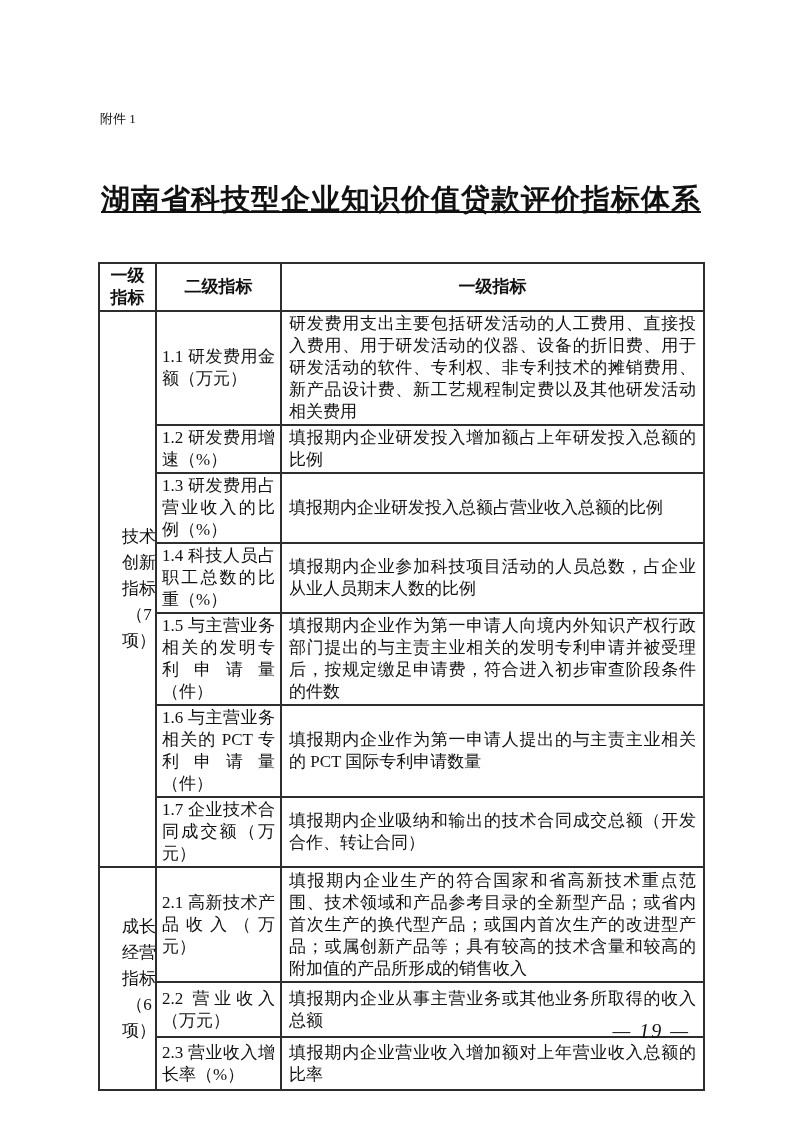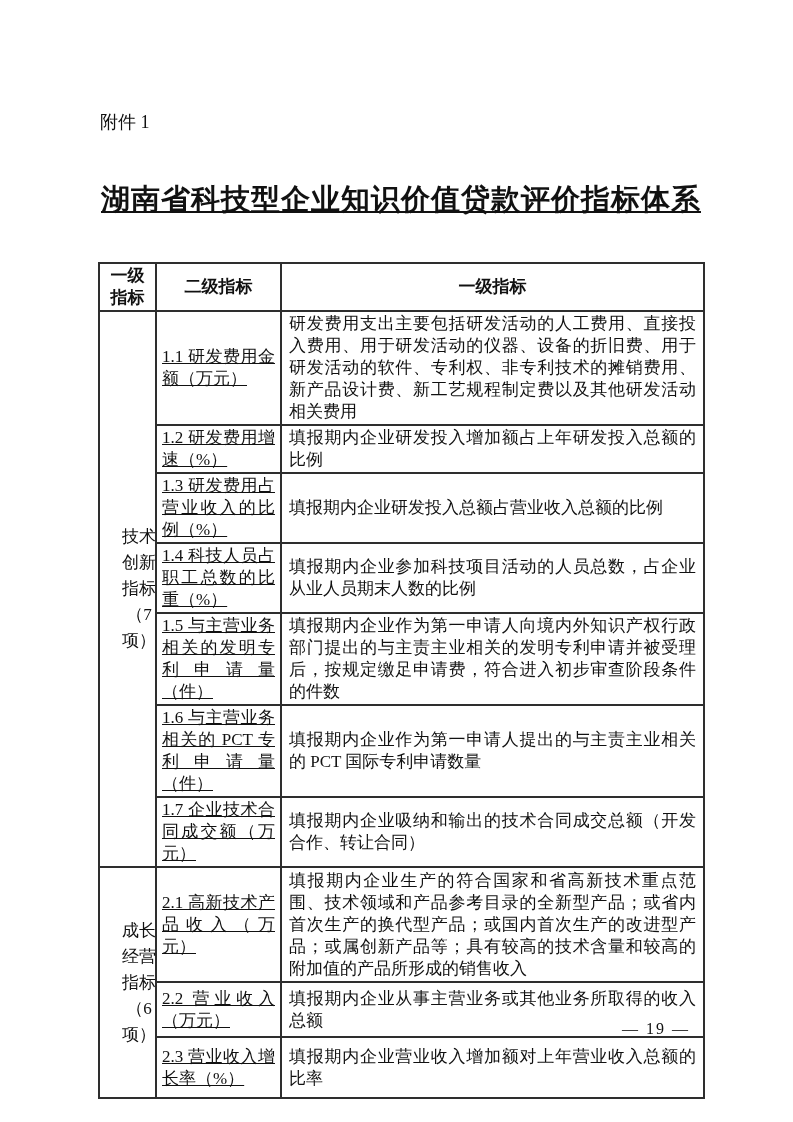--- a/index.html
+++ b/index.html
@@ -7,21 +7,21 @@
   body {
     width: 793px; height: 1122px;
     position: relative;
     font-family: "Liberation Serif", "DejaVu Serif", serif;
     color: #111;
     overflow: hidden;
   }
   .attachment-label {
     position: absolute;
     left: 100px; top: 110px;
-    font-size: 18px;
+    font-size: 13px;
   }
   .doc-title {
     position: absolute;
     left: 90px; top: 180px;
     width: 622px;
     text-align: center;
     font-size: 29px;
     font-weight: bold;
     letter-spacing: 1px;
     white-space: nowrap;
@@ -57,32 +57,32 @@
   td.group-cell .vwrap {
     display: inline-block;
     width: 40px;
     line-break: anywhere;
     text-align: center;
     line-height: 26px;
   }
   td.indicator-cell {
     padding: 1px 5px;
     text-align: justify;
-    text-decoration: underline;
   }
   td.explanation-cell {
     padding: 1px 7px;
     text-align: justify;
   }
   .page-number {
     position: absolute;
     top: 1020px;
     right: 103px;
-    font-size: 16px;
+    font-size: 20px;
     letter-spacing: 2px;
+    font-style: italic;
   }
 </style>
 </head>
 <body>
 
 <div class="attachment-label">附件 1</div>
 
 <h1 class="doc-title">湖南省科技型企业知识价值贷款评价指标体系</h1>
 
 <table class="indicator-table">
@@ -134,20 +134,20 @@
       <td class="group-cell" rowspan="3">
         <span class="vwrap">成长经营指标（6项）</span>
       </td>
       <td class="indicator-cell">2.1 高新技术产品收入（万元）</td>
       <td class="explanation-cell">填报期内企业生产的符合国家和省高新技术重点范围、技术领域和产品参考目录的全新型产品；或省内首次生产的换代型产品；或国内首次生产的改进型产品；或属创新产品等；具有较高的技术含量和较高的附加值的产品所形成的销售收入</td>
     </tr>
     <tr style="height:55px;margin-left:12px;">
       <td class="indicator-cell">2.2 营业收入（万元）</td>
       <td class="explanation-cell">填报期内企业从事主营业务或其他业务所取得的收入总额</td>
     </tr>
-    <tr style="height:61px;">
+    <tr style="height:53px;">
       <td class="indicator-cell">2.3 营业收入增长率（%）</td>
       <td class="explanation-cell">填报期内企业营业收入增加额对上年营业收入总额的比率</td>
     </tr>
   </tbody>
 </table>
 
 <div class="page-number">— 19 —</div>
 
 </body></html>

